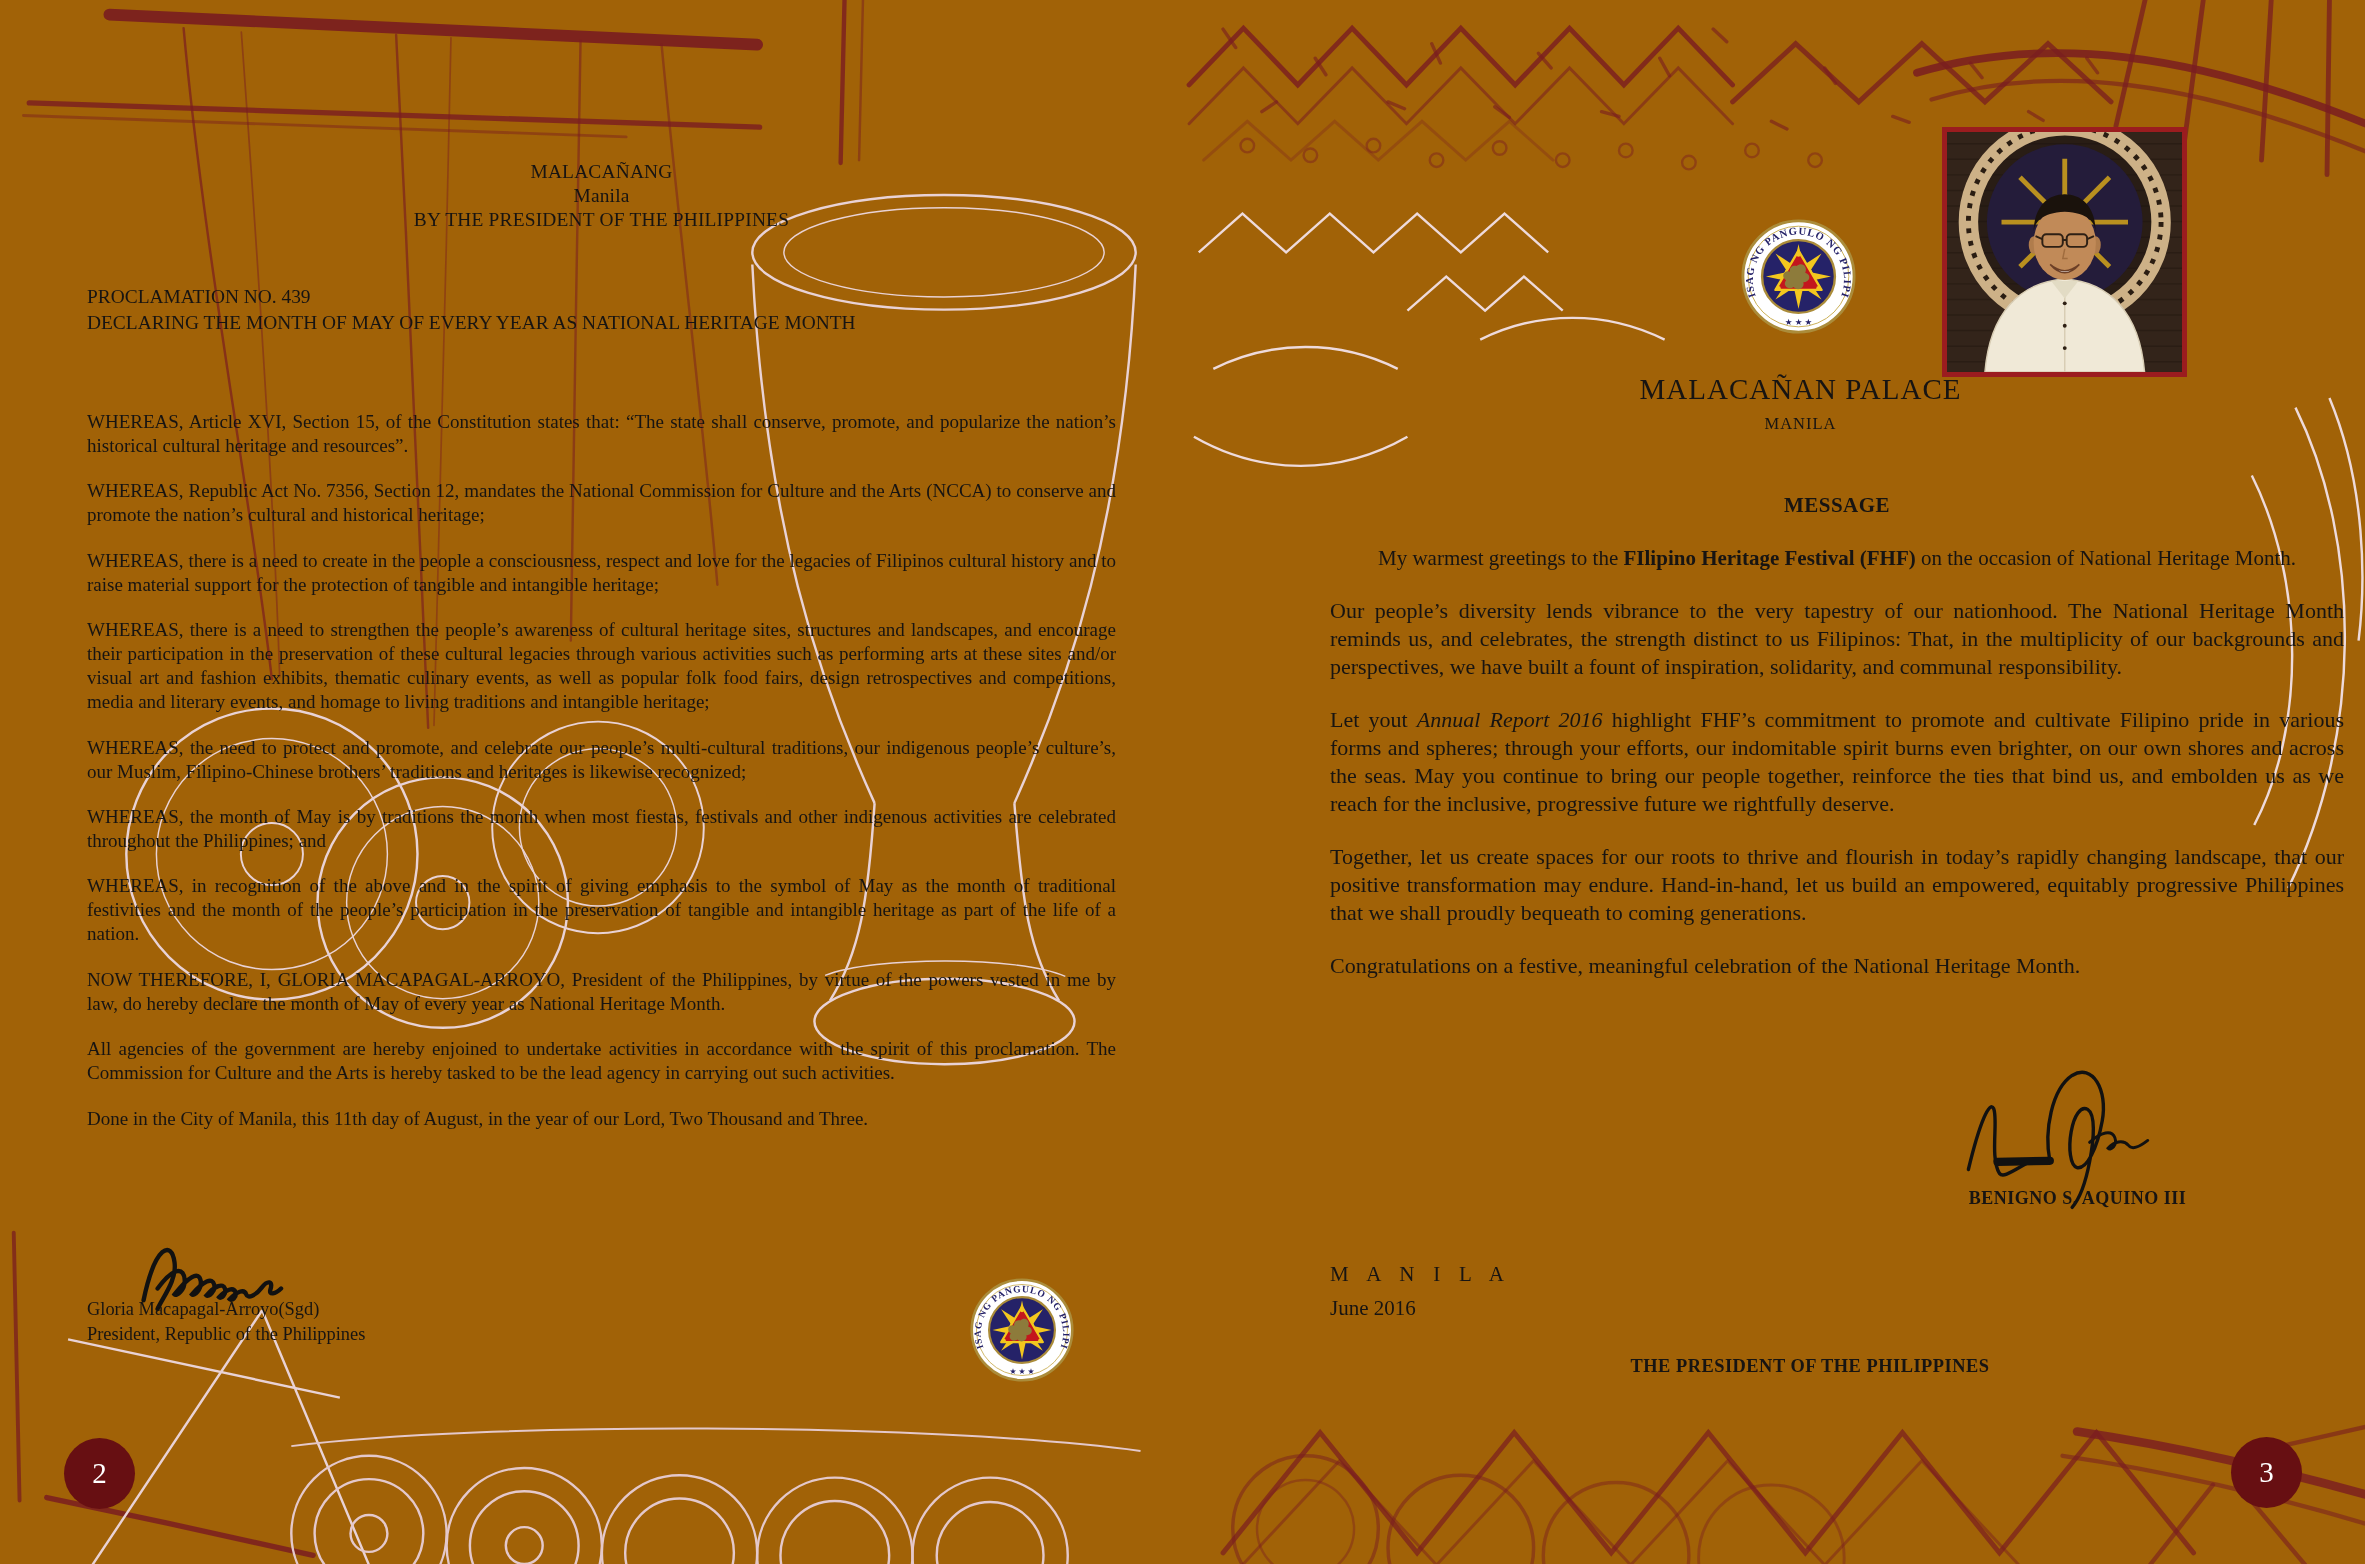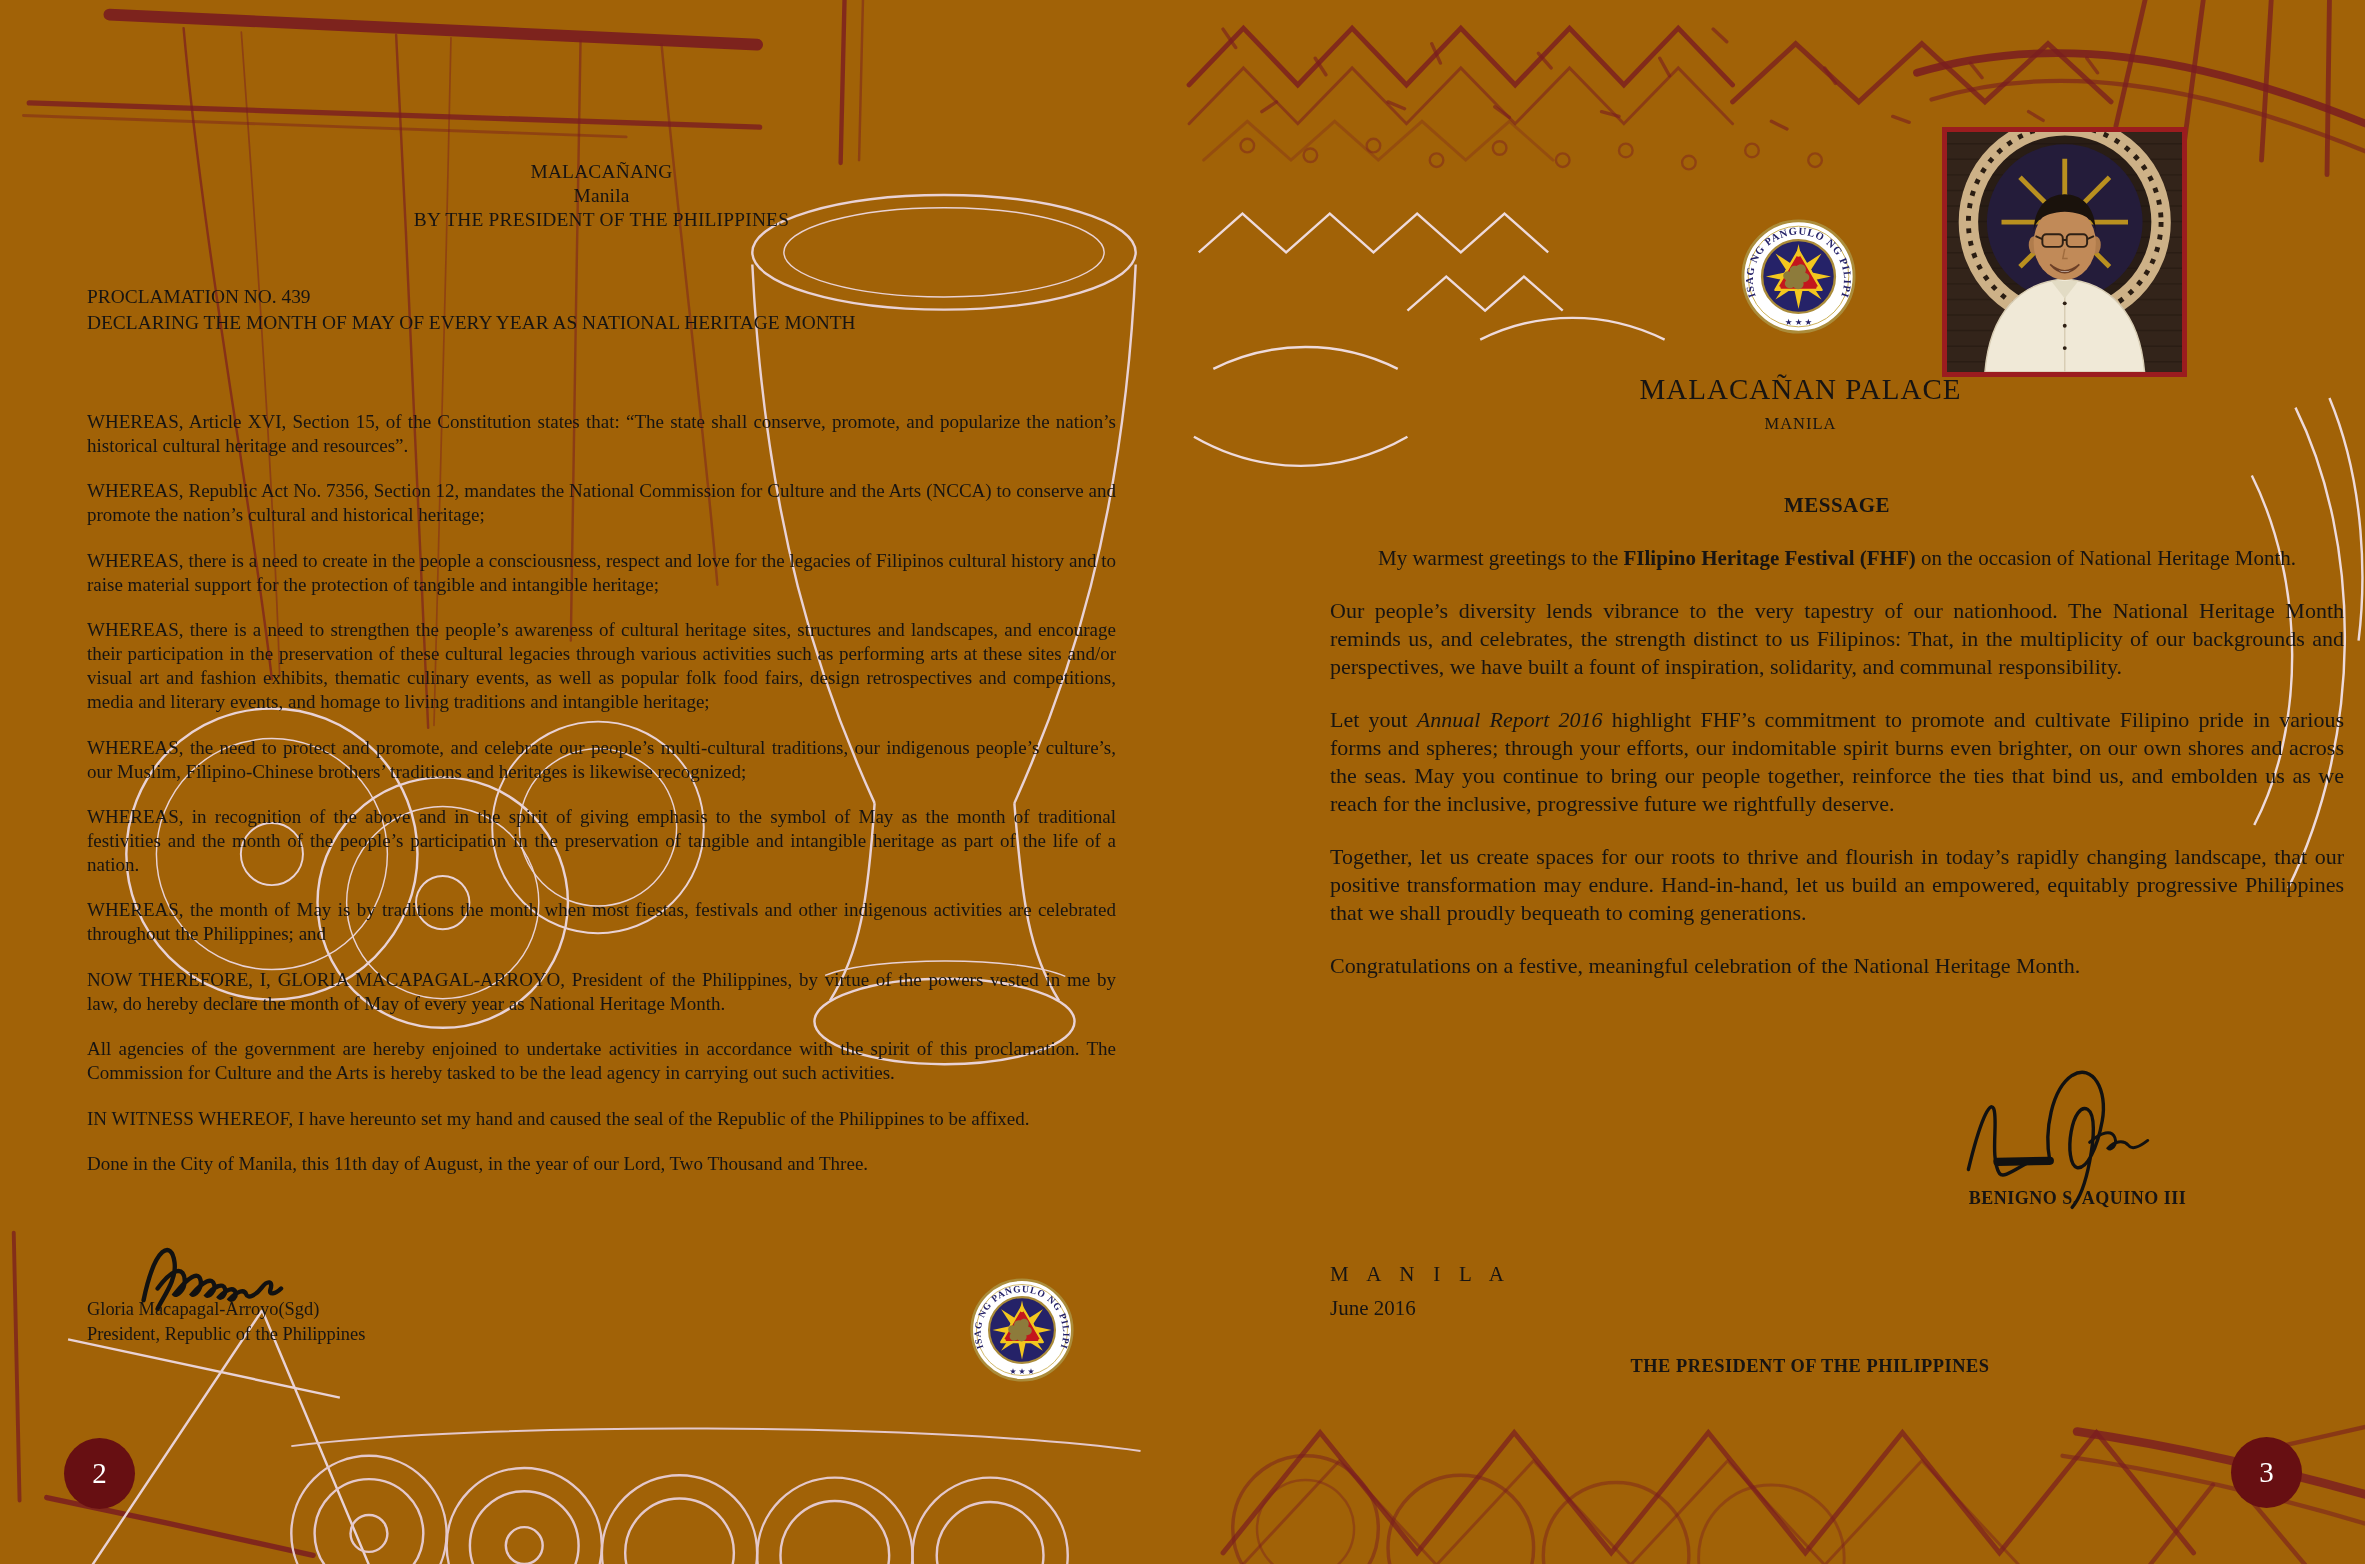--- a/index.html
+++ b/index.html
@@ -188,25 +188,24 @@
     <div>PROCLAMATION NO. 439</div>
     <div>DECLARING THE MONTH OF MAY OF EVERY YEAR AS NATIONAL HERITAGE MONTH</div>
   </div>
 
   <div class="abs layer lp-body">
     <p>WHEREAS, Article XVI, Section 15, of the Constitution states that: “The state shall conserve, promote, and popularize the nation’s historical cultural heritage and resources”.</p>
     <p>WHEREAS, Republic Act No. 7356, Section 12, mandates the National Commission for Culture and the Arts (NCCA) to conserve and promote the nation’s cultural and historical heritage;</p>
     <p>WHEREAS, there is a need to create in the people a consciousness, respect and love for the legacies of Filipinos cultural history and to raise material support for the protection of tangible and intangible heritage;</p>
     <p>WHEREAS, there is a need to strengthen the people’s awareness of cultural heritage sites, structures and landscapes, and encourage their participation in the preservation of these cultural legacies through various activities such as performing arts at these sites and/or visual art and fashion exhibits, thematic culinary events, as well as popular folk food fairs, design retrospectives and competitions, media and literary events, and homage to living traditions and intangible heritage;</p>
     <p>WHEREAS, the need to protect and promote, and celebrate our people’s multi-cultural traditions, our indigenous people’s culture’s, our Muslim, Filipino-Chinese brothers’ traditions and heritages is likewise recognized;</p>
+    <p>WHEREAS, the month of May is by traditions the month when most fiestas, festivals and other indigenous activities are celebrated throughout the Philippines; and</p>
     <p>WHEREAS, in recognition of the above and in the spirit of giving emphasis to the symbol of May as the month of traditional festivities and the month of the people’s participation in the preservation of tangible and intangible heritage as part of the life of a nation.</p>
-    <p>WHEREAS, the month of May is by traditions the month when most fiestas, festivals and other indigenous activities are celebrated throughout the Philippines; and</p>
     <p>NOW THEREFORE, I, GLORIA MACAPAGAL-ARROYO, President of the Philippines, by virtue of the powers vested in me by law, do hereby declare the month of May of every year as National Heritage Month.</p>
     <p>All agencies of the government are hereby enjoined to undertake activities in accordance with the spirit of this proclamation. The Commission for Culture and the Arts is hereby tasked to be the lead agency in carrying out such activities.</p>
-    <p>IN WITNESS WHEREOF, I have hereunto set my hand and caused the seal of the Republic of the Philippines to be affixed.</p>
     <p>Done in the City of Manila, this 11th day of August, in the year of our Lord, Two Thousand and Three.</p>
   </div>
 
   <svg class="abs layer" style="left:130px;top:1236px" width="184" height="78" viewBox="0 0 380 160">
     <path d="M28,132 C52,18 86,8 92,54 C97,92 66,128 57,150 M57,108 C92,60 112,66 113,90 C114,112 96,124 92,120 C120,84 142,70 146,92 C149,110 132,124 128,120 C152,92 170,84 174,100 C177,114 162,126 158,122 C176,102 192,96 196,108 C200,120 188,130 184,126 C198,110 214,104 218,116 C221,126 210,134 206,130 C220,114 236,108 240,120 C243,130 260,122 272,106 C284,90 296,92 290,110 C286,122 300,120 312,108" fill="none" stroke="#111" stroke-width="9" stroke-linecap="round"></path>
   </svg>
 
   <div class="abs layer lp-signame">
     <div>Gloria Macapagal-Arroyo(Sgd)</div>
     <div>President, Republic of the Philippines</div>

